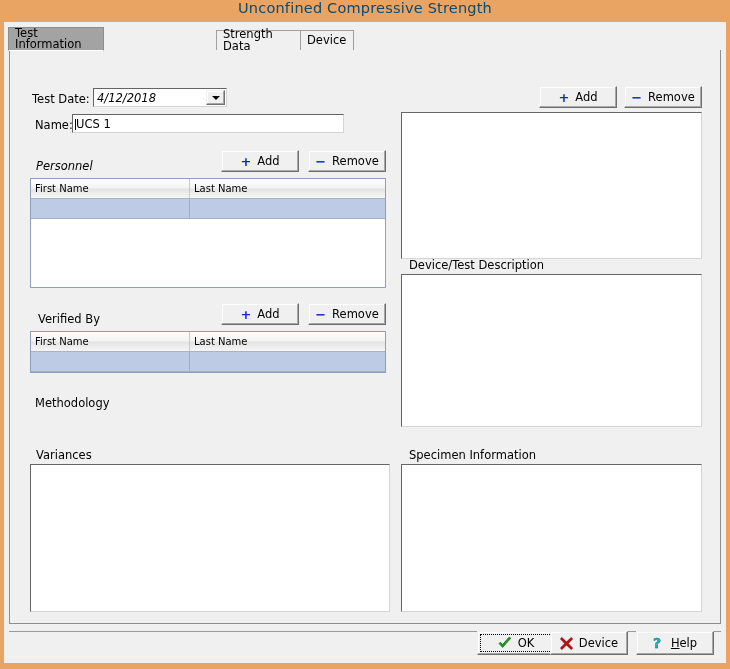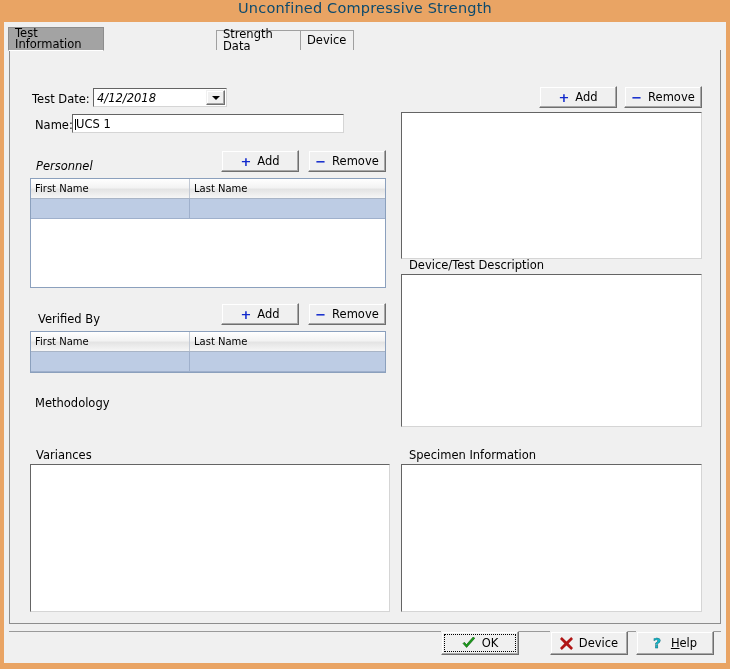--- a/index.html
+++ b/index.html
@@ -285,21 +285,21 @@
 
       <div class="lbl" style="left:399px; top:400px;">Specimen Information</div>
       <div class="sunken textinput" style="left:391px; top:414px; width:301px; height:148px;">
         <span></span>
       </div>
 
     </div>
 
     <div class="footerline"></div>
 
-    <div class="btn focusring" style="left:437px; top:609px; width:78px; height:24px;">
+    <div class="btn focusring" style="left:473px; top:609px; width:78px; height:24px;">
       <span class="okicon">
         <svg width="14" height="13" viewBox="0 0 14 13">
           <path d="M1 6.5 L4.6 10.5 L12.8 1.2 L11.2 0 L4.5 7.6 L2.3 5.2 Z" fill="#1a9b1a" stroke="#0b5c0b" stroke-width="0.6"></path>
         </svg>
       </span>
       <span>OK</span>
     </div>
 
     <div class="btn" style="left:546px; top:609px; width:78px; height:24px;">
       <span class="cancelicon">

